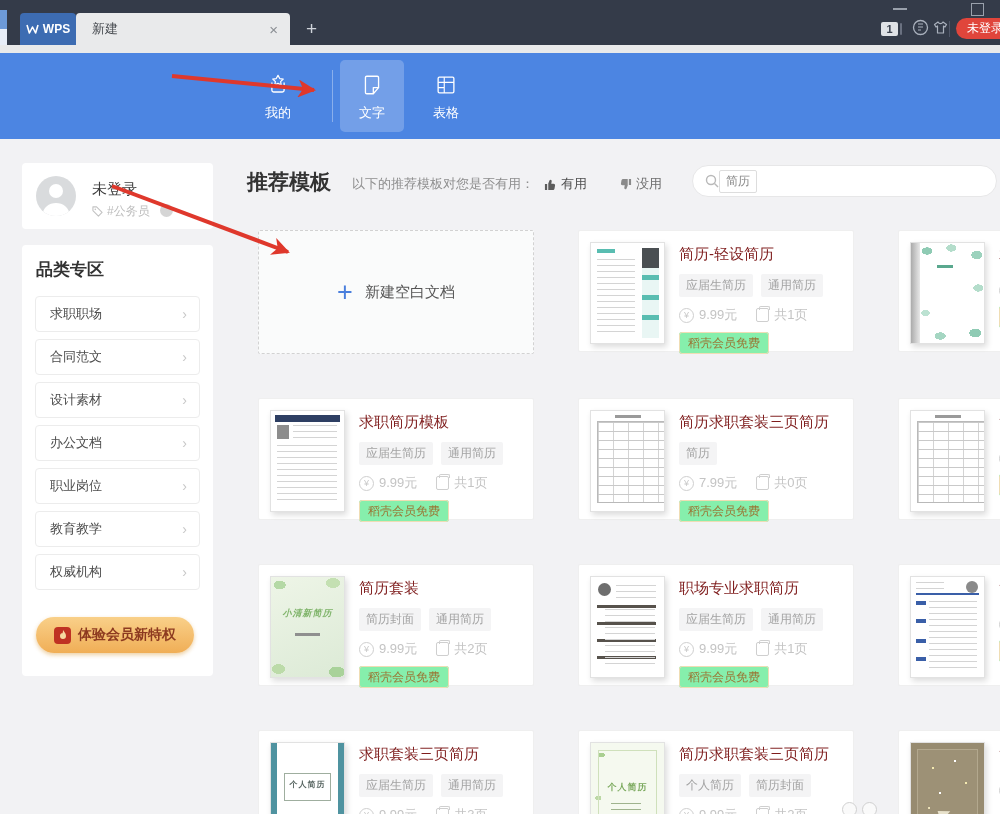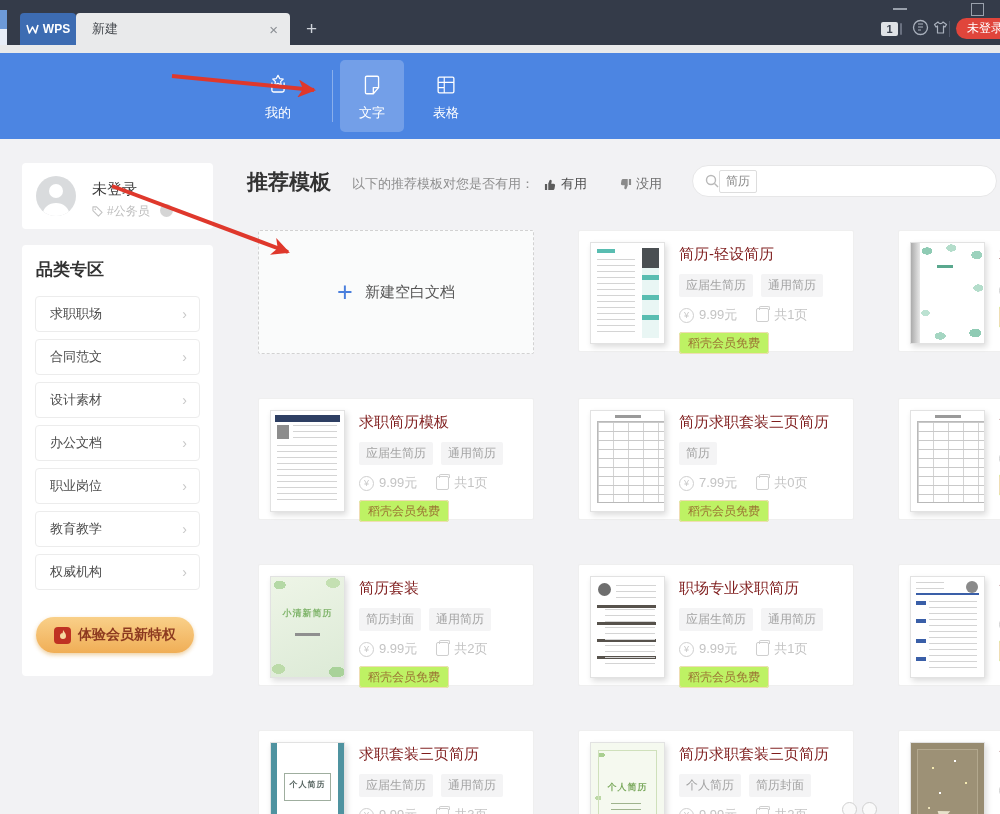--- a/index.html
+++ b/index.html
@@ -83,21 +83,21 @@
   .card .info{margin-left:14px;min-width:0}
   .c-title{font-size:15px;color:#7f1d1d;margin-top:3px;white-space:nowrap}
   .c-tags{margin-top:10px;display:flex;gap:8px}
   .c-tags span{background:#f4f4f5;color:#a3a3a3;font-size:12px;padding:3px 7px;border-radius:2px;white-space:nowrap}
   .c-price{margin-top:9px;display:flex;align-items:center;gap:5px;color:#c4c4c4;font-size:13px}
   .yen{width:13px;height:13px;border:1px solid #cfcfcf;border-radius:50%;font-size:9px;line-height:13px;
     text-align:center;color:#c9c9c9;flex:none}
   .pgico{width:11px;height:12px;border:1px solid #cfcfcf;border-radius:2px;margin-left:14px;position:relative;flex:none}
   .pgico:before{content:"";position:absolute;left:2px;top:-3px;width:9px;height:3px;border:1px solid #cfcfcf;border-bottom:none;border-radius:2px 2px 0 0}
   .c-badge{margin-top:9px}
-  .c-badge span{border:1px solid #efddb4;background:#bef264;color:#9a7433;font-size:12px;
+  .c-badge span{border:1px solid #efddb4;background:#86efac;color:#9a7433;font-size:12px;
     padding:3px 8px;border-radius:3px;white-space:nowrap}
   .c-tags span:empty,.c-badge span:empty{display:none}
 
   
   .thumb{width:73px;height:100px;background:#fff;border:1px solid #e2e2e2;flex:none;
     box-shadow:2px 3px 6px rgba(0,0,0,.14);position:relative;overflow:hidden}
   .tl{position:absolute;background:repeating-linear-gradient(#d4d4d4 0 1px,transparent 1px 6px)}
   
   .th-teal .col{position:absolute;right:5px;top:5px;bottom:5px;width:17px;background:#e9f6f4}
   .th-teal .photo{position:absolute;right:5px;top:5px;width:17px;height:20px;background:#4a4f52}
@@ -106,21 +106,21 @@
   
   .th-navy .top{position:absolute;left:4px;top:4px;right:4px;height:7px;background:#2e3f63}
   .th-navy .photo{position:absolute;left:6px;top:14px;width:12px;height:14px;background:#8d8d8d}
   
   .th-table .grid{position:absolute;left:6px;top:10px;right:6px;bottom:8px;border:1px solid #b9b9b9;
     background:
       repeating-linear-gradient(#c9c9c9 0 1px,transparent 1px 9px),
       repeating-linear-gradient(90deg,#d4d4d4 0 1px,transparent 1px 15px)}
   .th-table .ttl{position:absolute;left:24px;top:4px;width:26px;height:3px;background:#9a9a9a}
   
-  .th-green{background:linear-gradient(155deg,#eef5e7,#dcead6);}
+  .th-green{background:linear-gradient(155deg,#eef5e7,#dcead6);font-style:italic;}
   .th-green .leafs{position:absolute;inset:0;background:
       radial-gradient(10px 7px at 12% 8%,#b5d9a6 0 60%,transparent 61%),
       radial-gradient(12px 8px at 85% 6%,#c4e0b2 0 60%,transparent 61%),
       radial-gradient(11px 8px at 10% 92%,#bcdba9 0 60%,transparent 61%),
       radial-gradient(13px 9px at 90% 95%,#a9d29a 0 60%,transparent 61%)}
   .cover-text{position:absolute;left:0;right:0;top:30px;text-align:center;font-size:9px;
     font-weight:bold;color:#7fb46a;letter-spacing:1px}
   .th-green .sub{position:absolute;left:24px;top:56px;width:25px;height:3px;background:#8f8f8f}
   
   .th-photo .ph{position:absolute;left:7px;top:6px;width:13px;height:13px;border-radius:50%;background:#6e6e6e}

